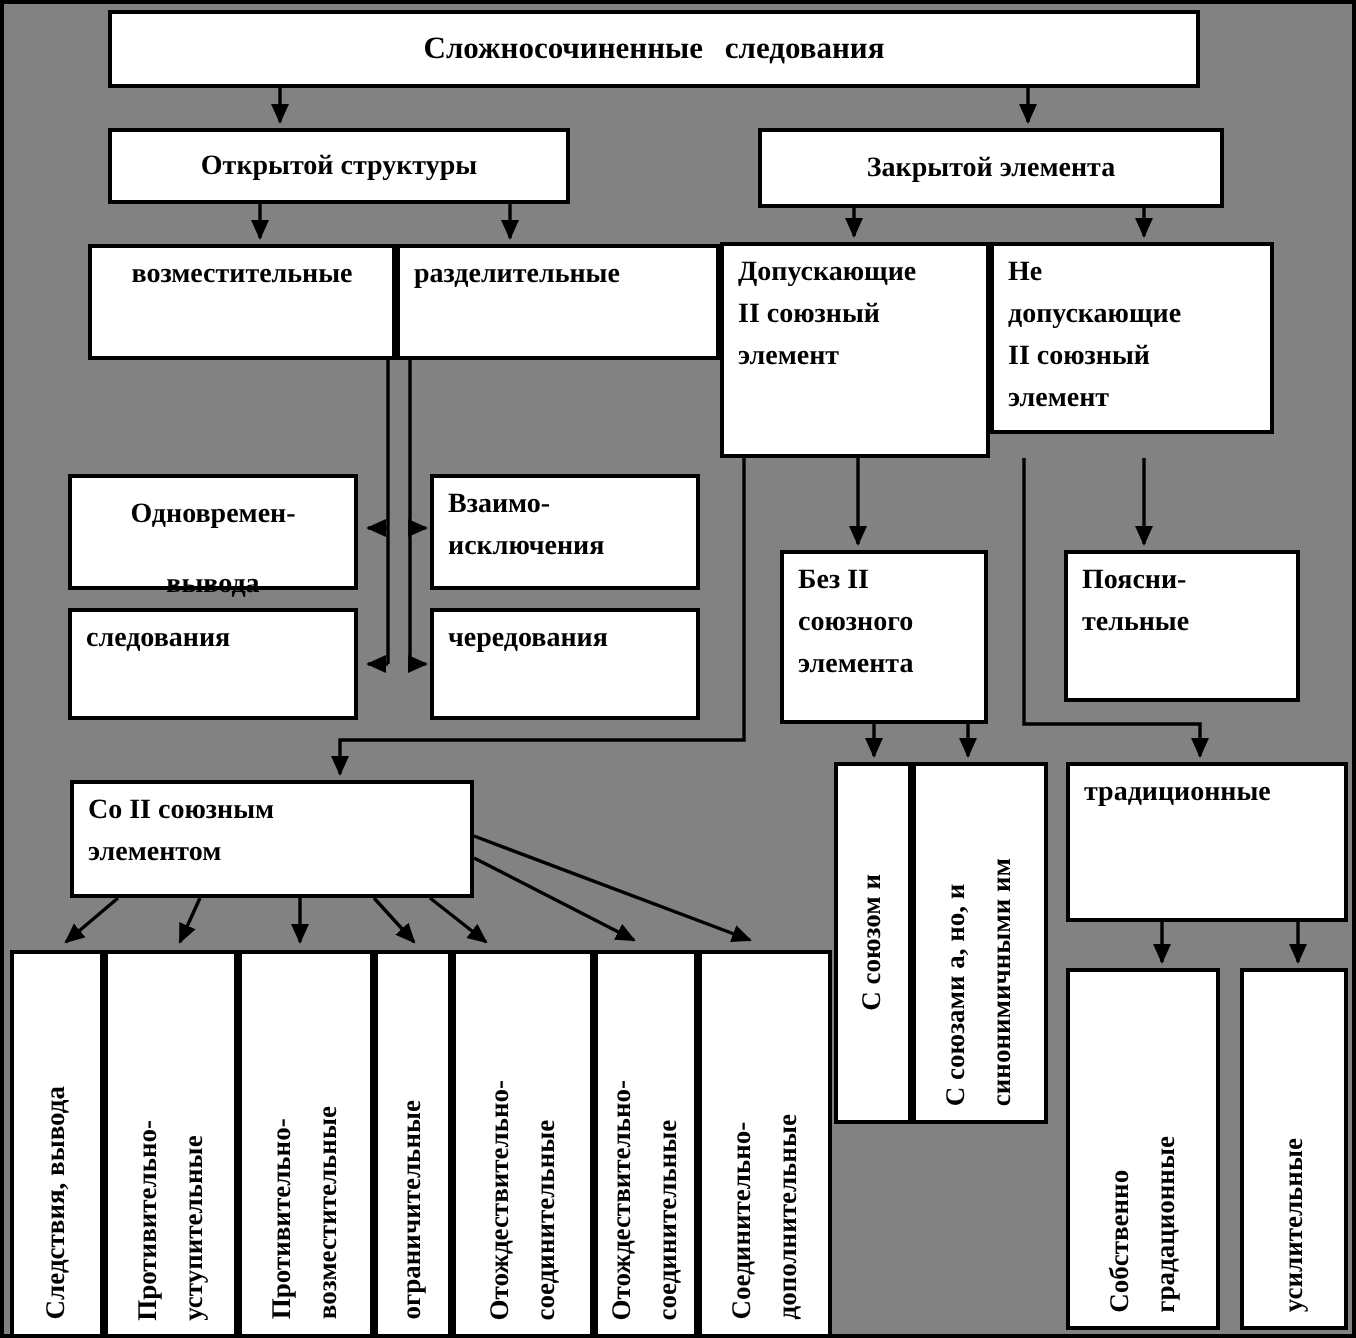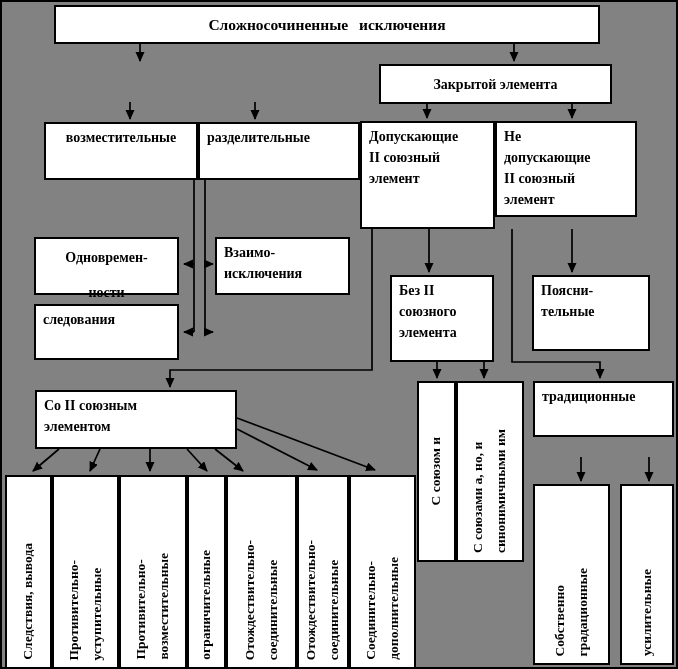--- a/index.html
+++ b/index.html
@@ -71,58 +71,60 @@
       <path d="M57,447 L31,469" marker-end="url(#ah)"></path>
       <path d="M98,447 L88,469" marker-end="url(#ah)"></path>
       <path d="M148,447 L148,469" marker-end="url(#ah)"></path>
       <path d="M185,447 L205,469" marker-end="url(#ah)"></path>
       <path d="M213,447 L241,469" marker-end="url(#ah)"></path>
       <path d="M235,427 L315,468" marker-end="url(#ah)"></path>
       <path d="M235,416 L373,468" marker-end="url(#ah)"></path>
     </g>
   </svg>
 
-  <div class="node mid title" style="left:52px;top:3px;width:546px;height:39px">Сложносочиненные исключения</div>
+  <div class="node mid title" style="left:52px;top:3px;width:546px;height:39px">Сложносочиненные следования</div>
 
+  <div class="node mid" style="left:52px;top:62px;width:231px;height:38px">Открытой структуры</div>
 
   <div class="node mid" style="left:377px;top:62px;width:233px;height:40px">Закрытой элемента</div>
 
   <div class="node tc" style="left:42px;top:120px;width:154px;height:58px">возместительные</div>
 
   <div class="node" style="left:196px;top:120px;width:162px;height:58px">разделительные</div>
 
   <div class="node" style="left:358px;top:119px;width:135px;height:108px">Допускающие
 II союзный
 элемент</div>
 
   <div class="node" style="left:493px;top:119px;width:142px;height:96px">Не
 допускающие
 II союзный
 элемент</div>
 
   <div class="node lh-wide" style="left:32px;top:235px;width:145px;height:58px">Одновремен-
-ности</div>
+вывода</div>
 
   <div class="node" style="left:213px;top:235px;width:135px;height:58px">Взаимо-
 исключения</div>
 
   <div class="node" style="left:32px;top:302px;width:145px;height:56px">следования</div>
 
+  <div class="node" style="left:213px;top:302px;width:135px;height:56px">чередования</div>
 
   <div class="node" style="left:388px;top:273px;width:104px;height:87px">Без II
 союзного
 элемента</div>
 
   <div class="node" style="left:530px;top:273px;width:118px;height:76px">Поясни-
 тельные</div>
 
   <div class="node" style="left:33px;top:388px;width:202px;height:59px">Со II союзным
 элементом</div>
 
-  <div class="node" style="left:531px;top:379px;width:141px;height:56px">традиционные</div>
+  <div class="node" style="left:531px;top:379px;width:141px;height:80px">традиционные</div>
 
   <div class="node vnode" style="left:3px;top:473px;width:47px;height:194px">
     <span class="vtext">Следствия, вывода</span>
   </div>
 
   <div class="node vnode" style="left:50px;top:473px;width:67px;height:194px">
     <span class="vtext">Противительно-
 уступительные</span>
   </div>
 

